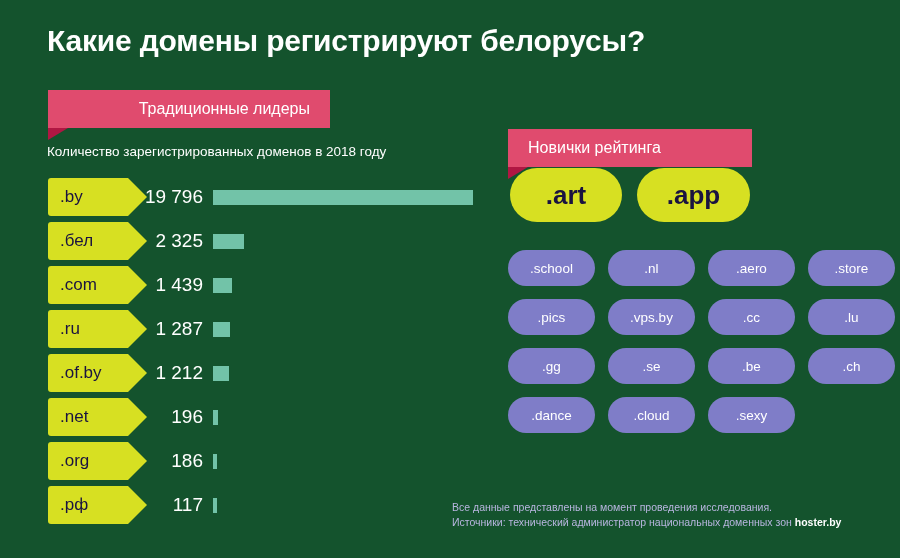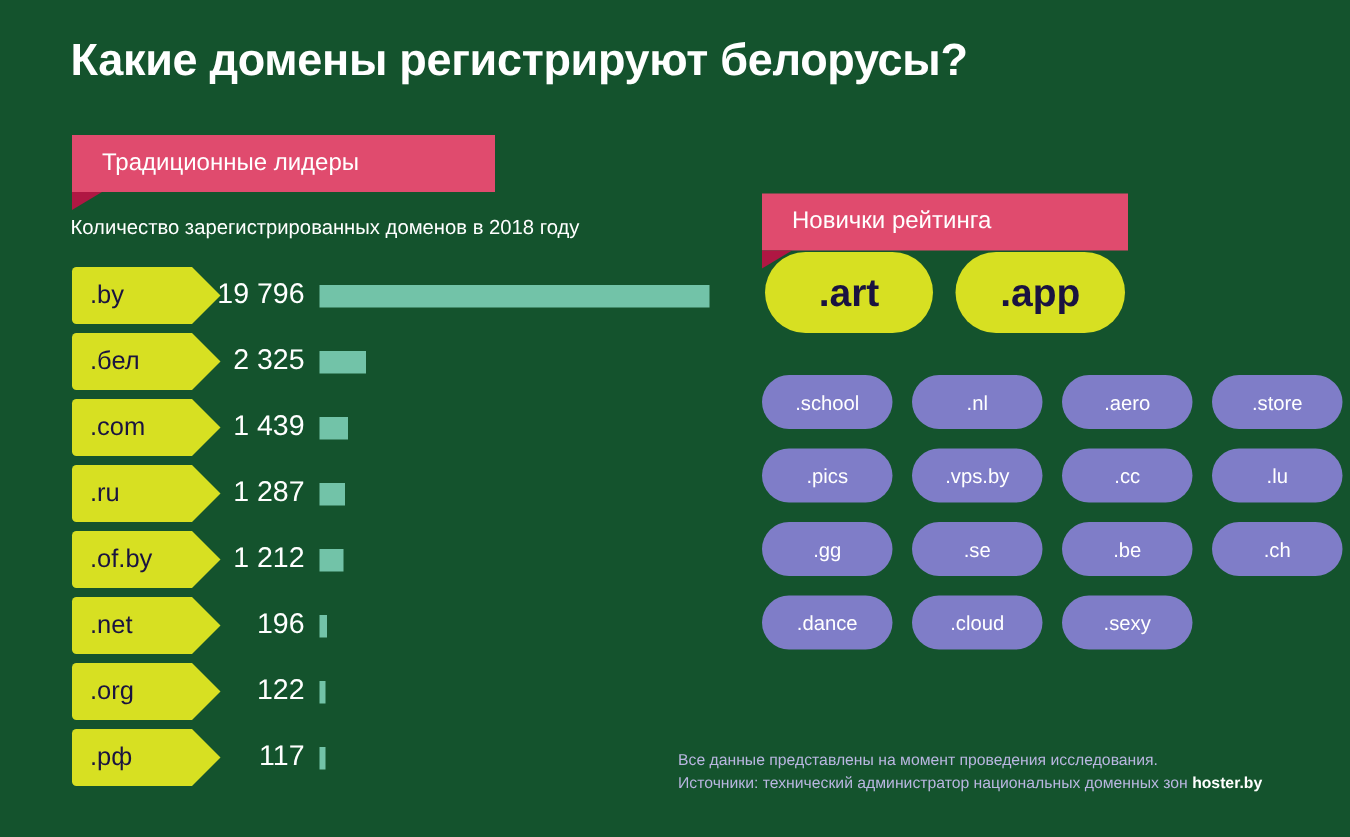--- a/index.html
+++ b/index.html
@@ -46,21 +46,21 @@
   }
   .banner-fold {
     position: absolute;
     left: 0;
     top: 38px;
     width: 0;
     height: 0;
     border-left: 20px solid #b01743;
     border-bottom: 12px solid transparent;
   }
-  #banner-left  { left: 48px;  top: 90px; width: 282px; }
+  #banner-left  { left: 48px;  top: 90px; width: 282px; justify-content: flex-end; }
   #banner-right { left: 508px; top: 106px; width: 244px; margin-top: 23px; }
 
   
   #subtitle {
     position: absolute;
     left: 47px;
     top: 144px;
     font-size: 13.5px;
     color: #ffffff;
     white-space: nowrap;
@@ -263,21 +263,21 @@
         </div>
         <div class="value">196</div>
         <div class="bar-track">
           <div class="bar" style="width: 5px; background: rgb(114, 195, 168);"></div>
         </div>
       </div>
       <div class="chart-row">
         <div class="tag">
           <span class="tag-label">.org</span>
         </div>
-        <div class="value">122</div>
+        <div class="value">186</div>
         <div class="bar-track">
           <div class="bar" style="width: 4px; background: rgb(114, 195, 168);"></div>
         </div>
       </div>
       <div class="chart-row">
         <div class="tag">
           <span class="tag-label">.рф</span>
         </div>
         <div class="value">117</div>
         <div class="bar-track">

